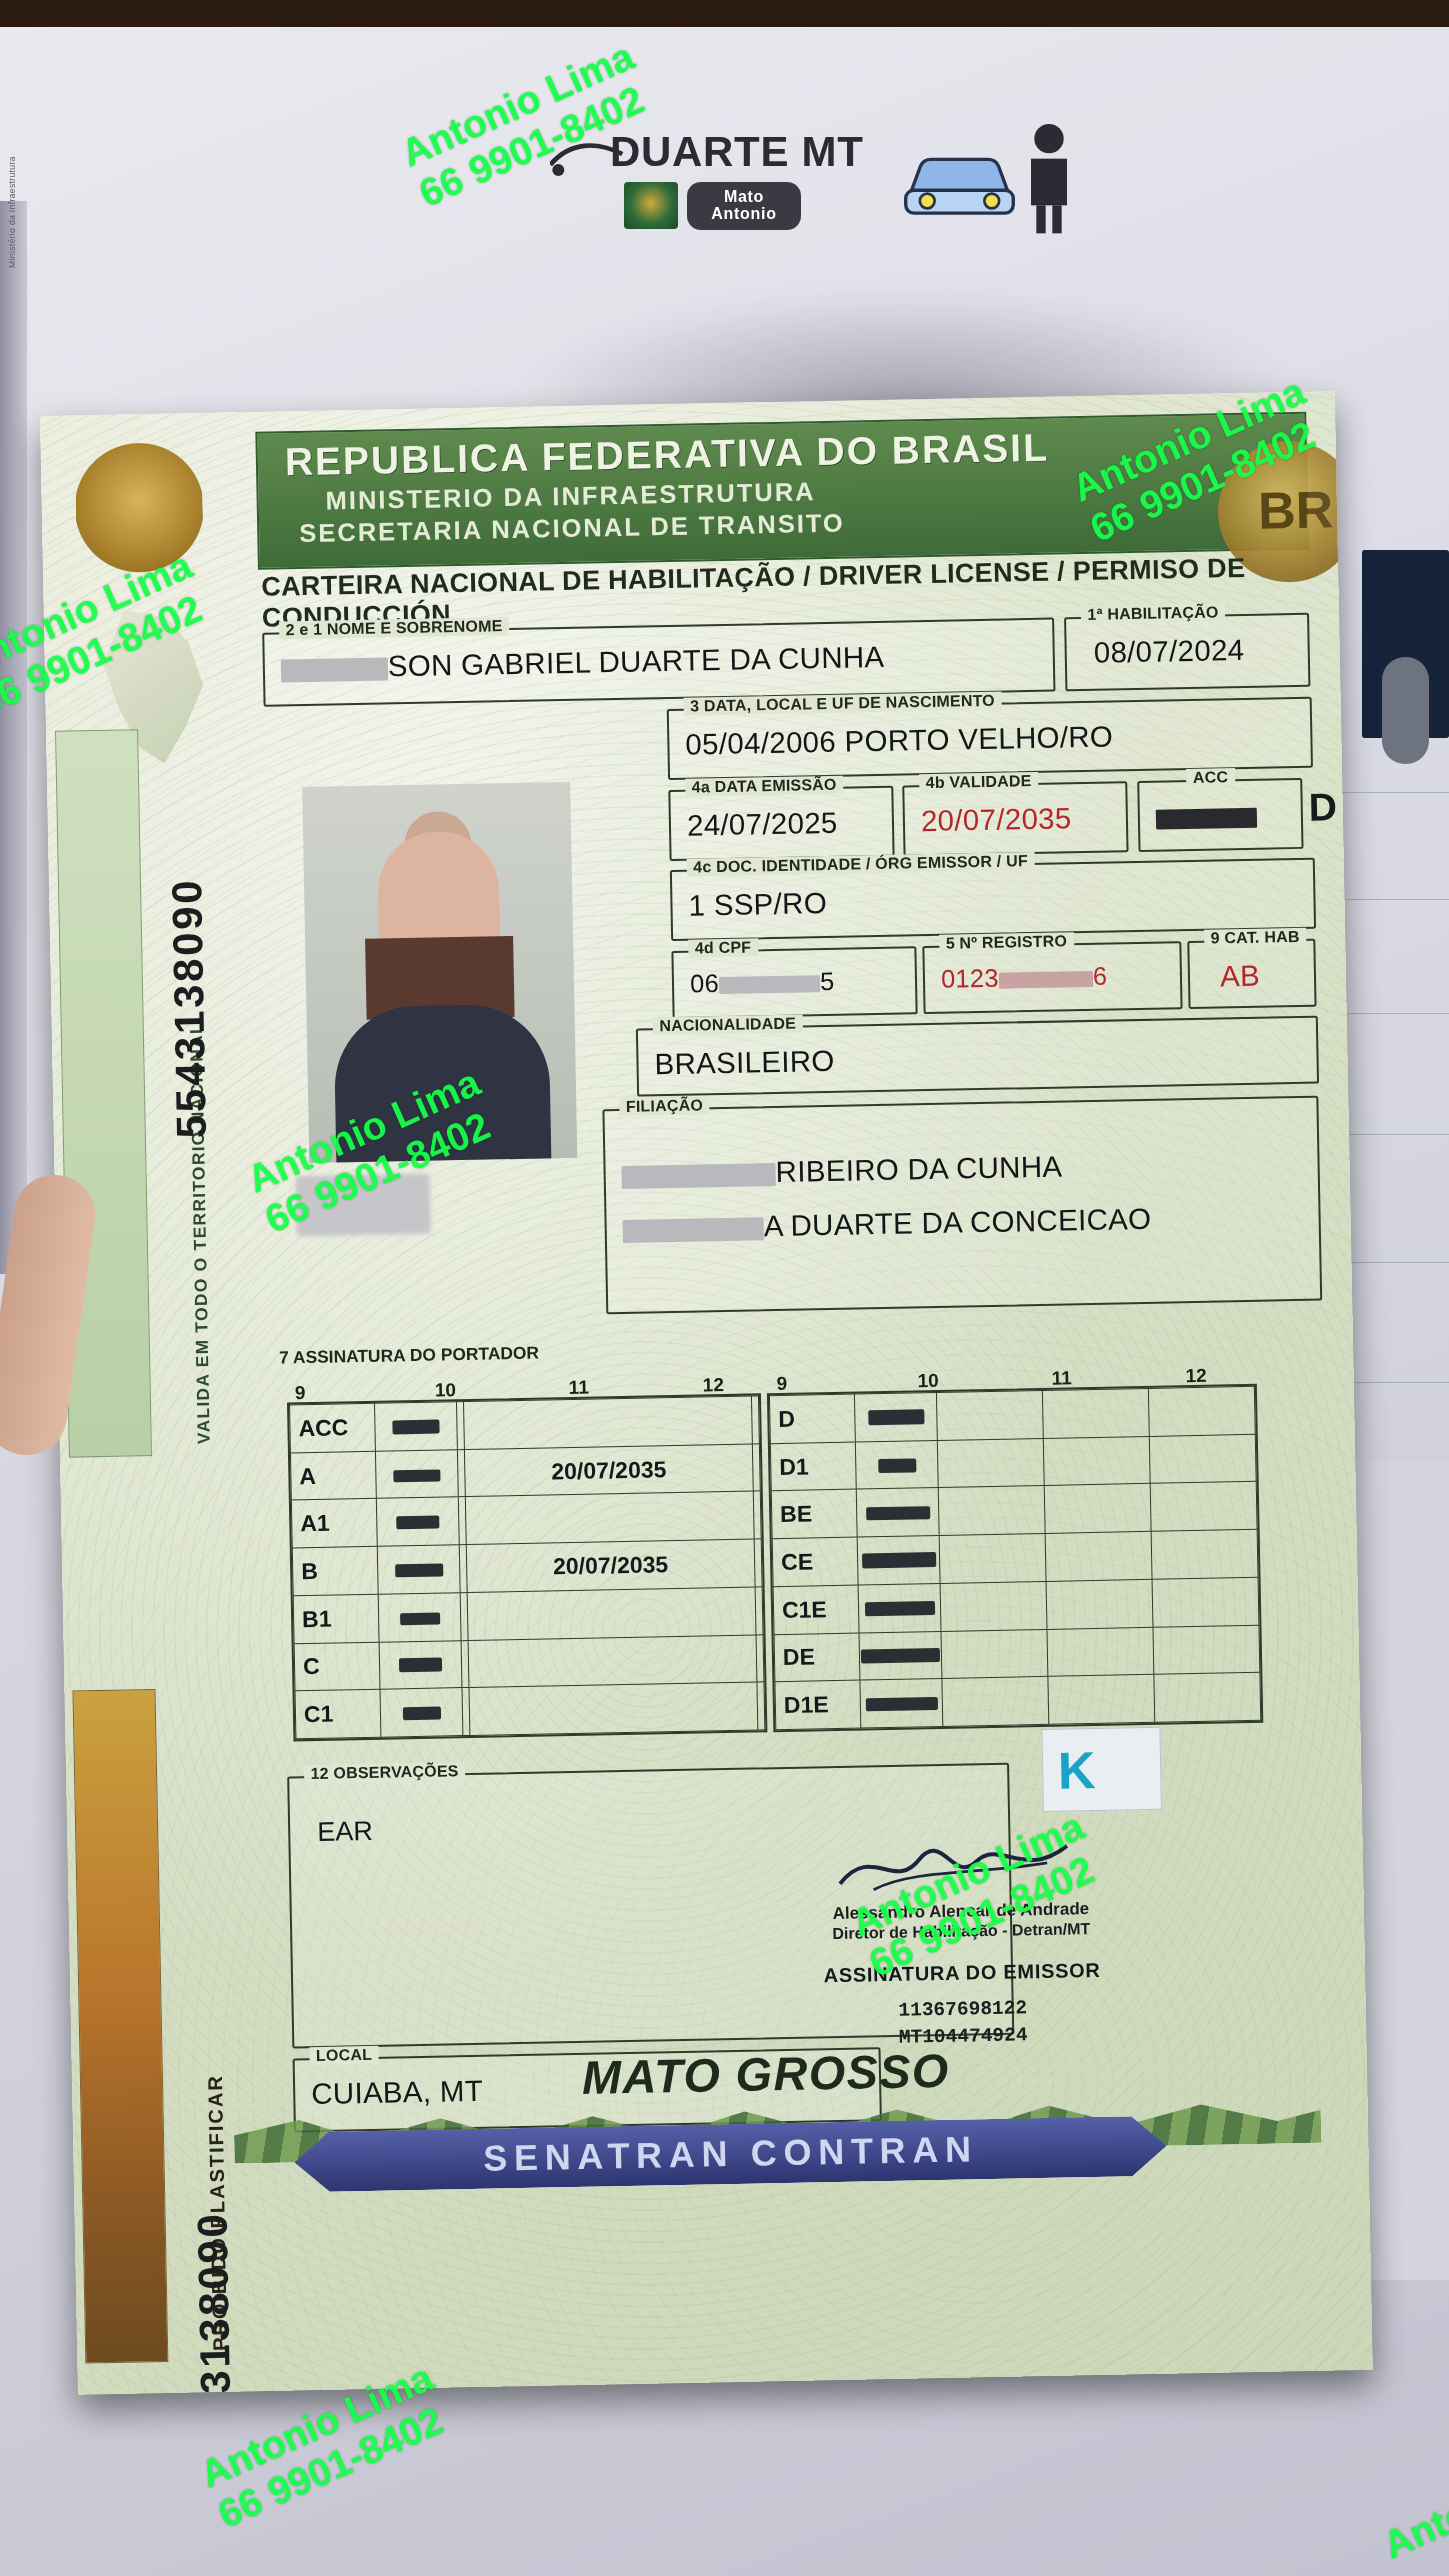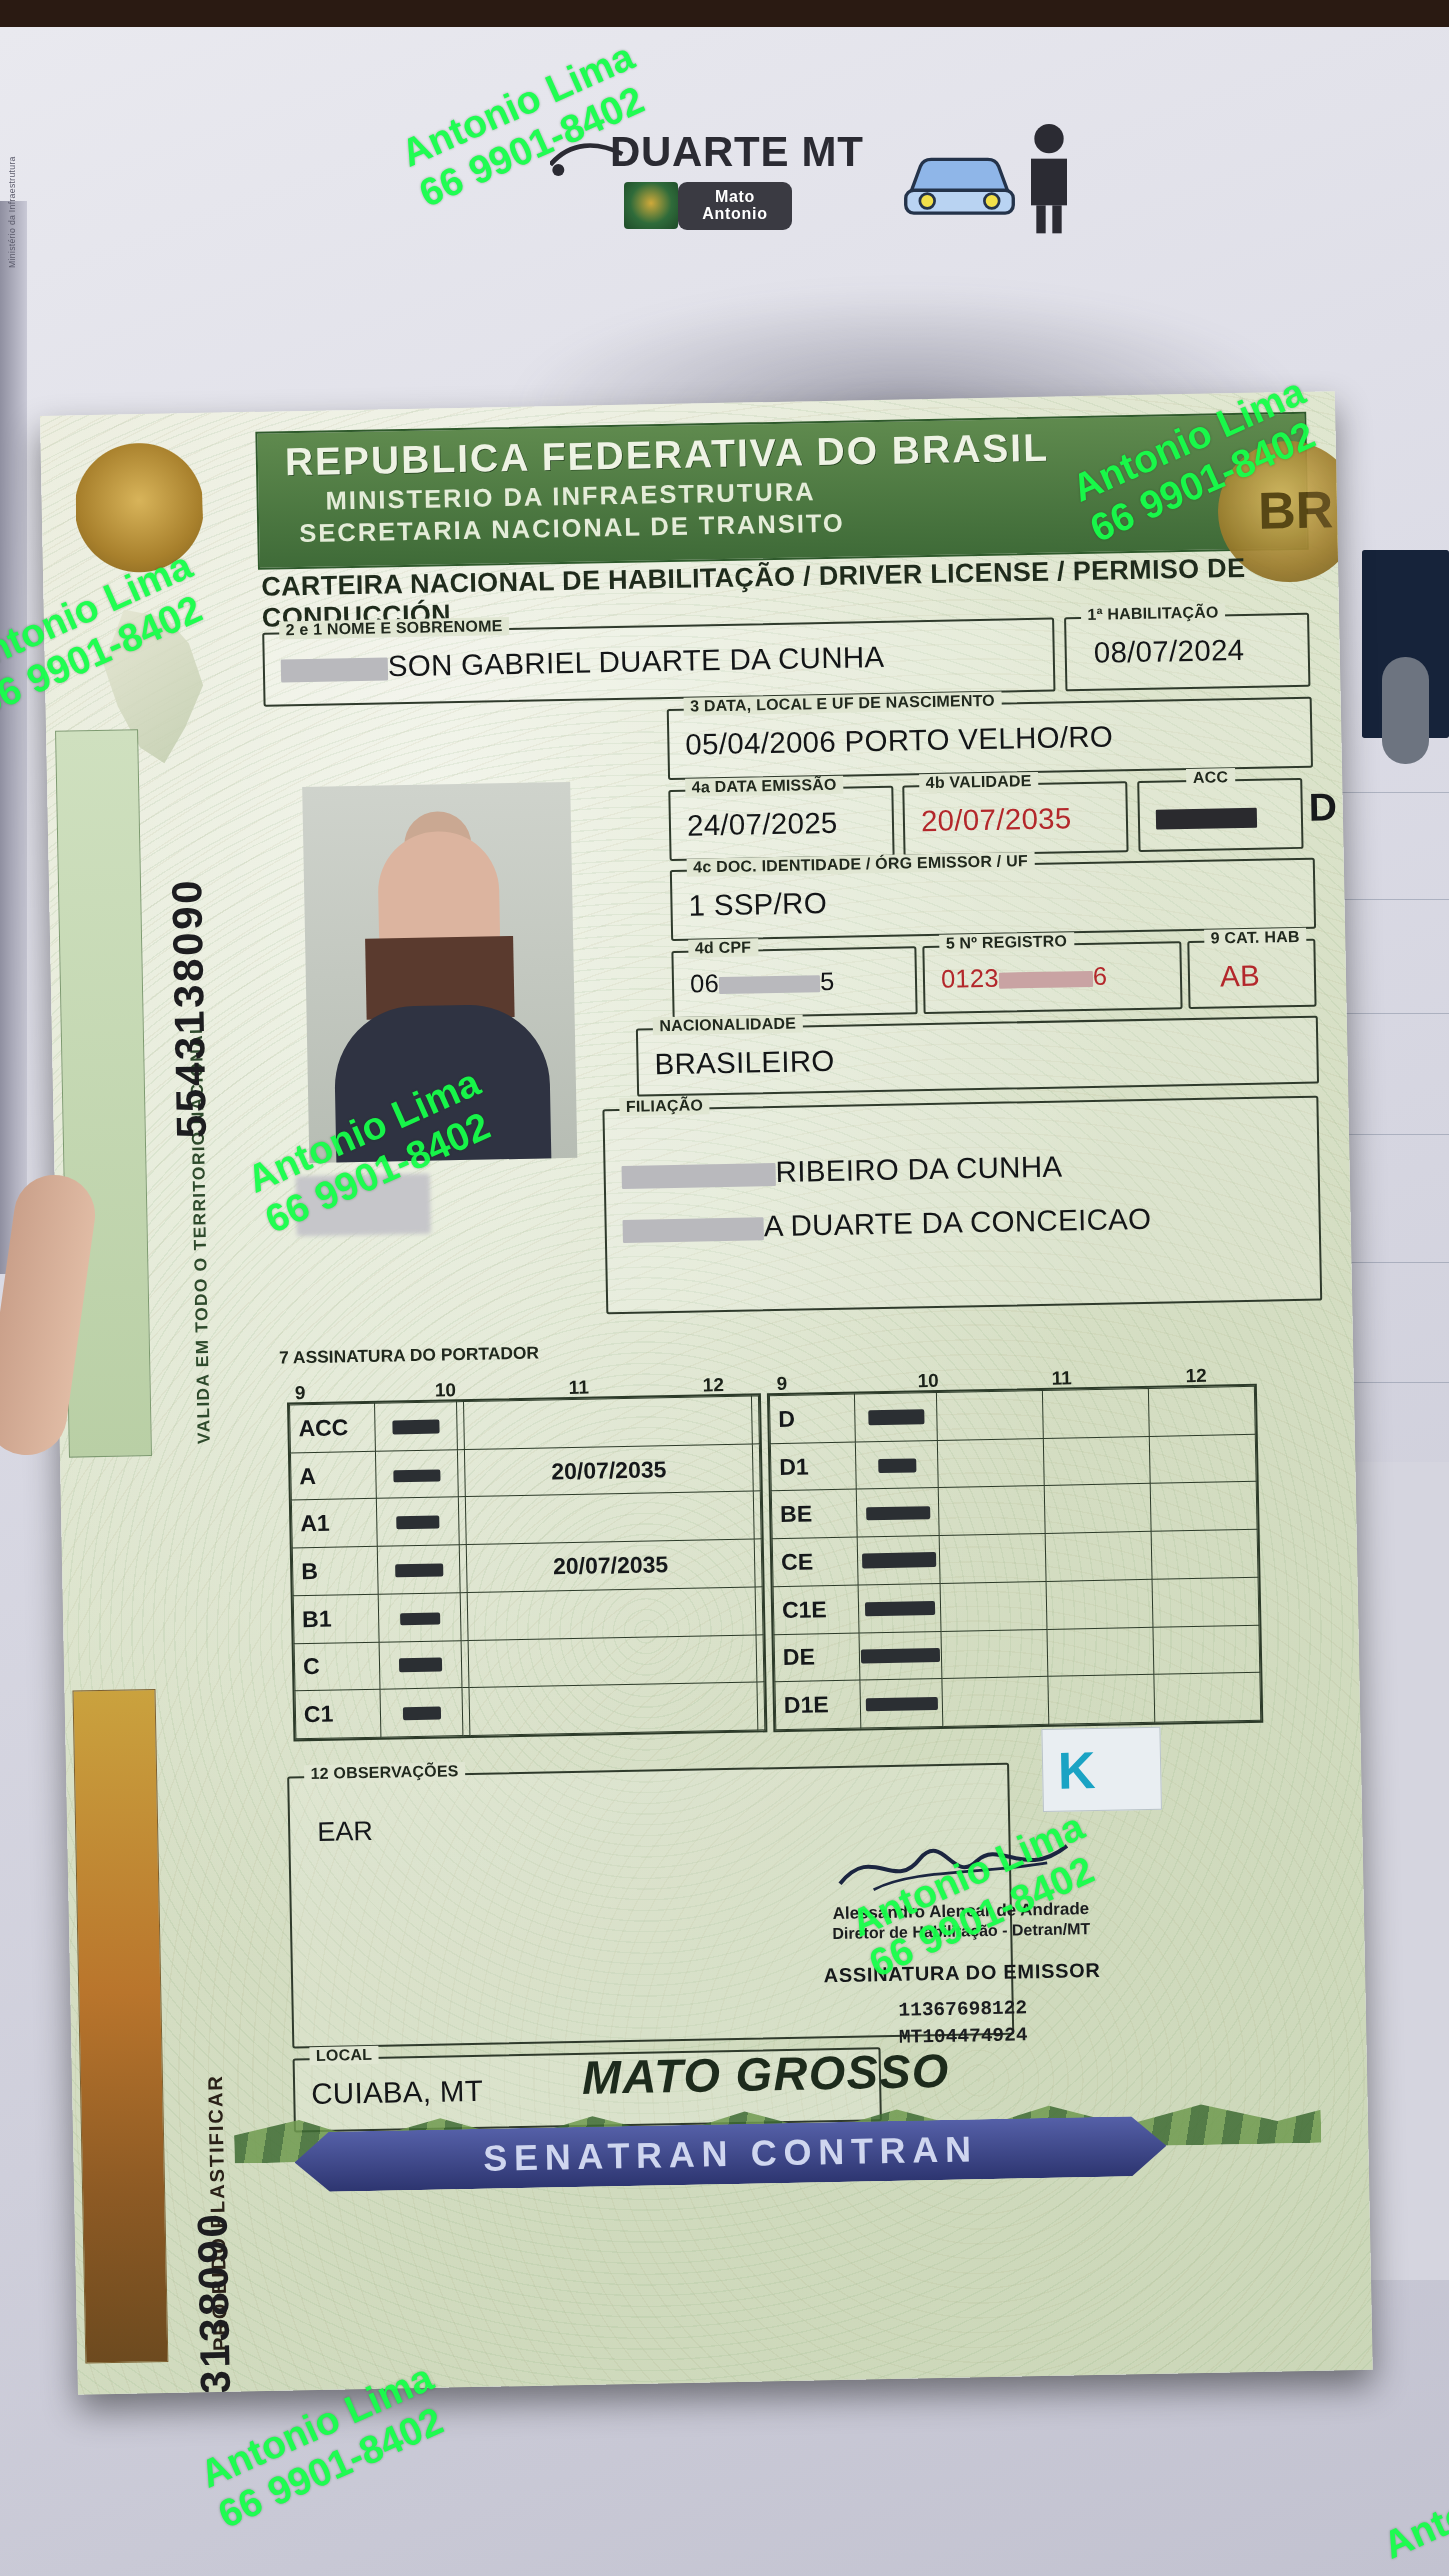--- a/index.html
+++ b/index.html
@@ -21,21 +21,21 @@
   .edge-left{position:absolute;left:0;top:201px;width:27px;height:1073px;background:linear-gradient(90deg,#8f8fa0,#c9c9d6);}
   .vert-label{position:absolute;left:6.7px;top:268px;width:201px;transform:rotate(-90deg);transform-origin:0 0;
      font-size:8.7px;color:#5b5b6b;letter-spacing:0.3px;}
 
   
   .letterhead{position:absolute;left:429px;top:101px;width:671px;height:161px;filter:blur(0.4px);}
   .lh-title{position:absolute;left:181px;top:27px;font-size:42px;font-weight:bold;color:#2b2b33;letter-spacing:0.7px;}
   .lh-swoosh{position:absolute;left:121px;top:37px;width:74px;height:40px;}
   .lh-brasao{position:absolute;left:195px;top:81px;width:54px;height:47px;
      background:radial-gradient(circle at 50% 45%,#cfa93a 0%,#2f6b3a 55%,#1d4a28 100%);border-radius:4px;}
-  .lh-mt{position:absolute;left:249px;top:81px;width:114px;height:48px;background:#3a3a42;border-radius:9px;
+  .lh-mt{position:absolute;left:258px;top:81px;width:114px;height:48px;background:#3a3a42;border-radius:14px;
      display:flex;flex-direction:column;align-items:center;justify-content:center;}
   .lh-mt span{color:#fff;font-weight:bold;font-size:16px;line-height:1.05;letter-spacing:0.7px;}
   .lh-car{position:absolute;left:470px;top:30px;width:121px;height:101px;}
   .lh-person{position:absolute;left:590px;top:20px;width:60px;height:114px;}
 
   
   .card{position:absolute;left:40px;top:416px;width:1295px;height:1979px;
      transform:rotate(-1.1deg);transform-origin:0 0;
      background:
        radial-gradient(ellipse at 30% 20%, rgba(255,255,255,.55), rgba(255,255,255,0) 55%),

